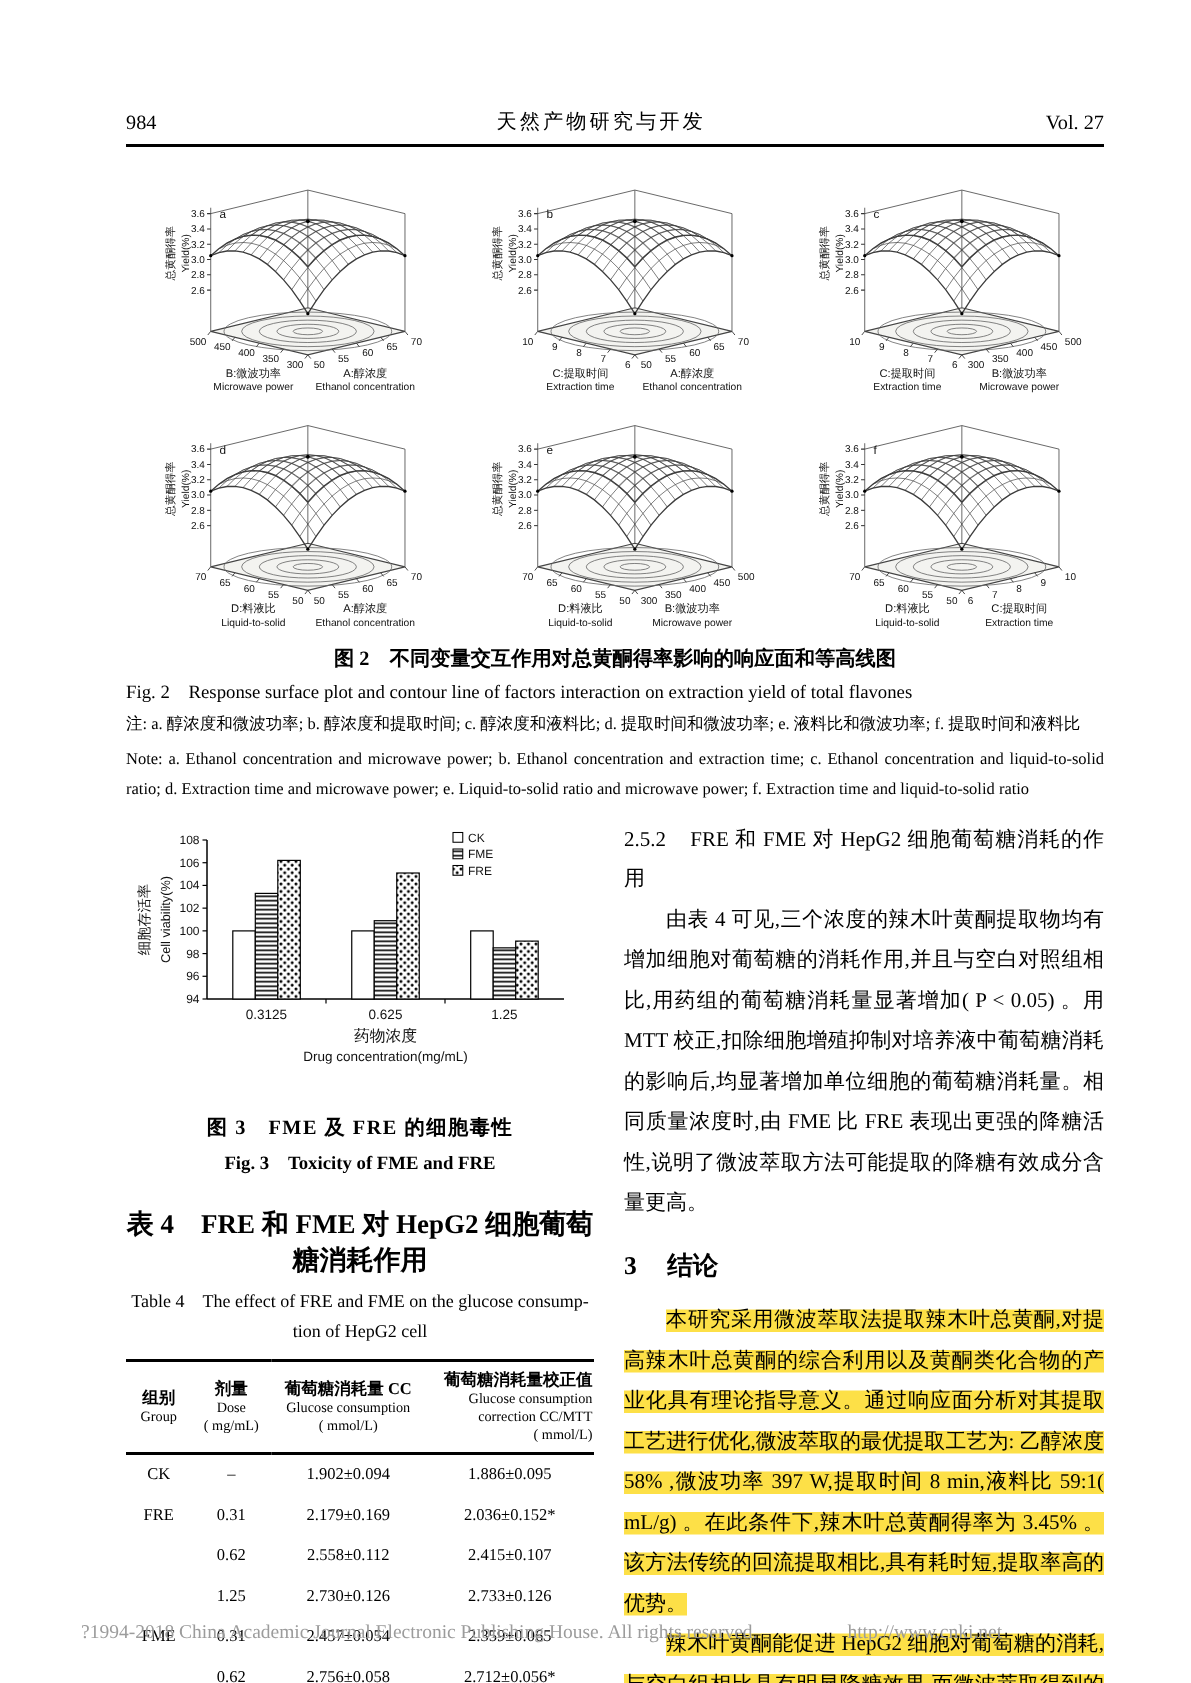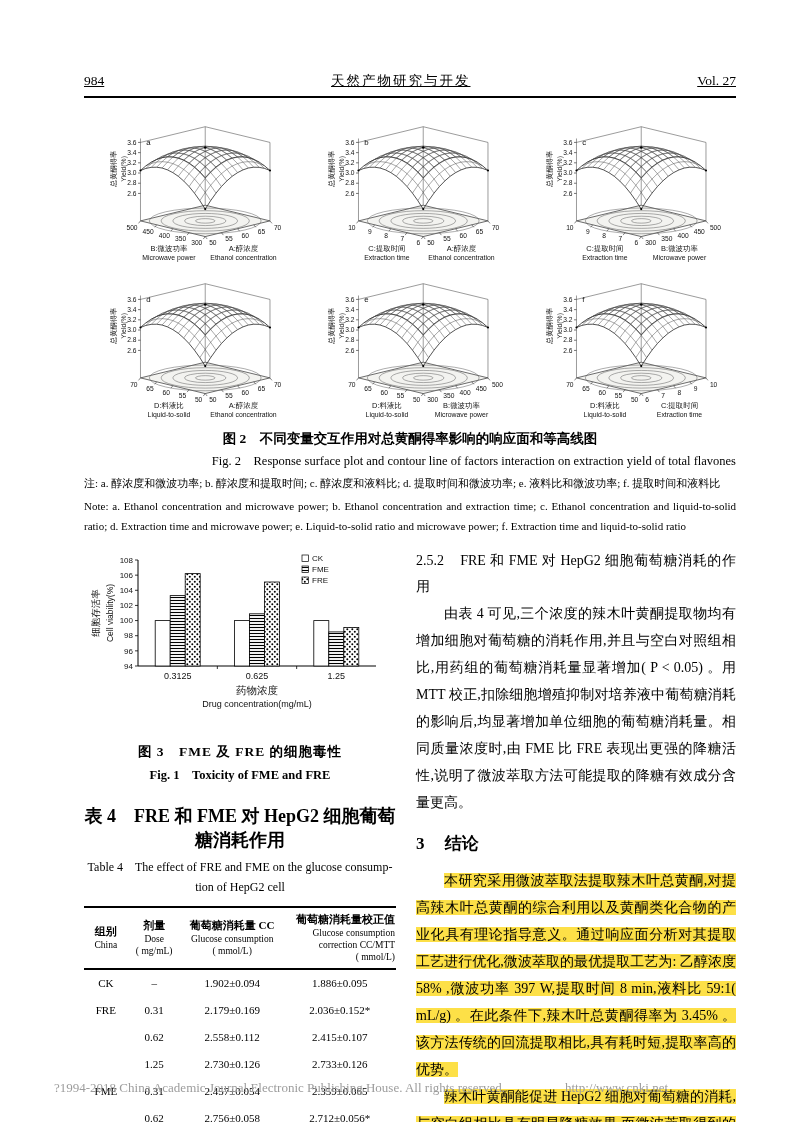--- a/index.html
+++ b/index.html
@@ -1,31 +1,31 @@
 <!DOCTYPE html>
 <html><head>
 <meta charset="utf-8">
 <style>
   html,body{margin:0;padding:0;background:#fff;}
   .page{position:relative;width:794px;height:1122px;background:#fff;overflow:hidden;
         font-family:"Liberation Serif","DejaVu Serif",serif;color:#000;}
   .content{padding:0 58px 0 84px;}
   
-  .header{display:flex;justify-content:space-between;align-items:center;
+  .header{display:flex;justify-content:space-between;align-items:flex-end;
           padding-top:72px;border-bottom:2.5px solid #000;padding-bottom:6px;
-          font-size:13.5px;text-decoration:underline;}
+          font-size:13.5px;}
   .header .jtitle{letter-spacing:2px;}
   
   .fig2-grid{display:grid;grid-template-columns:repeat(3,1fr);column-gap:2px;row-gap:2px;
              margin-top:14px;}
   .fig2-grid svg{width:215px;height:155px;display:block;}
   .svgtxt{font-family:"Liberation Sans","DejaVu Sans",sans-serif;fill:#111;}
   
   .cap-zh{font-size:13.5px;font-weight:bold;text-align:center;margin-top:6px;}
-  .cap-en{font-size:12.5px;text-align:right;margin-top:5px;}
+  .cap-en{font-size:12.5px;text-align:left;margin-top:5px;}
   .note{font-size:11px;text-align:justify;line-height:1.75;margin-top:4px;}
   
   .columns{display:flex;gap:20px;margin-top:12px;}
   .col-left{width:312px;flex:none;}
   .col-right{flex:1;}
   #fig3-chart svg{width:302px;height:168px;display:block;margin-left:2px;}
   .fig3cap-zh{font-size:13.5px;font-weight:bold;text-align:center;margin-top:27px;letter-spacing:1px;}
   .fig3cap-en{font-size:12.5px;font-weight:bold;text-align:center;margin-top:6px;}
   .tbl-title-zh{font-size:18px;font-weight:bold;text-align:center;margin-top:20px;}
   .tbl-title-en{font-size:12px;text-align:center;margin-top:5px;line-height:1.7;}
@@ -684,34 +684,34 @@
                 <rect x="216" y="29" width="6.5" height="6.5" fill="url(#pat-d)" stroke="#000" stroke-width="0.7"></rect>
                 <text x="226" y="35" font-size="8" text-anchor="start" class="svgtxt">FRE</text>
               </g>
               <text x="171" y="146" font-size="10.5" text-anchor="middle" class="svgtxt">药物浓度</text>
               <text x="171" y="159" font-size="9" text-anchor="middle" class="svgtxt">Drug concentration(mg/mL)</text>
               <text x="13" y="65" font-size="9.5" text-anchor="middle" class="svgtxt" transform="rotate(-90 13 65)">细胞存活率</text>
               <text x="27" y="65" font-size="8.5" text-anchor="middle" class="svgtxt" transform="rotate(-90 27 65)">Cell viability(%)</text>
             </svg>
           </div>
         <div class="fig3cap-zh">图 3　FME 及 FRE 的细胞毒性</div>
-        <div class="fig3cap-en">Fig. 1　Toxicity of FME and FRE</div>
+        <div class="fig3cap-en">Fig. 3　Toxicity of FME and FRE</div>
 
         <div class="tbl-title-zh">表 4　FRE 和 FME 对 HepG2 细胞葡萄糖消耗作用</div>
         <div class="tbl-title-en">
           <div>Table 4　The effect of FRE and FME on the glucose consump-</div>
           <div>tion of HepG2 cell</div>
         </div>
 
         <table id="table4">
           <thead>
               <tr>
                 <th style="width: 14%;">
                   <div class="h-zh">组别</div>
-                  <div class="h-en">China</div>
+                  <div class="h-en">Group</div>
                 </th>
                 <th style="width: 17%;">
                   <div class="h-zh">剂量</div>
                   <div class="h-en">Dose</div>
                   <div class="h-en">( mg/mL)</div>
                 </th>
                 <th style="width: 33%;">
                   <div class="h-zh">葡萄糖消耗量 CC</div>
                   <div class="h-en">Glucose consumption</div>
                   <div class="h-en">( mmol/L)</div>

